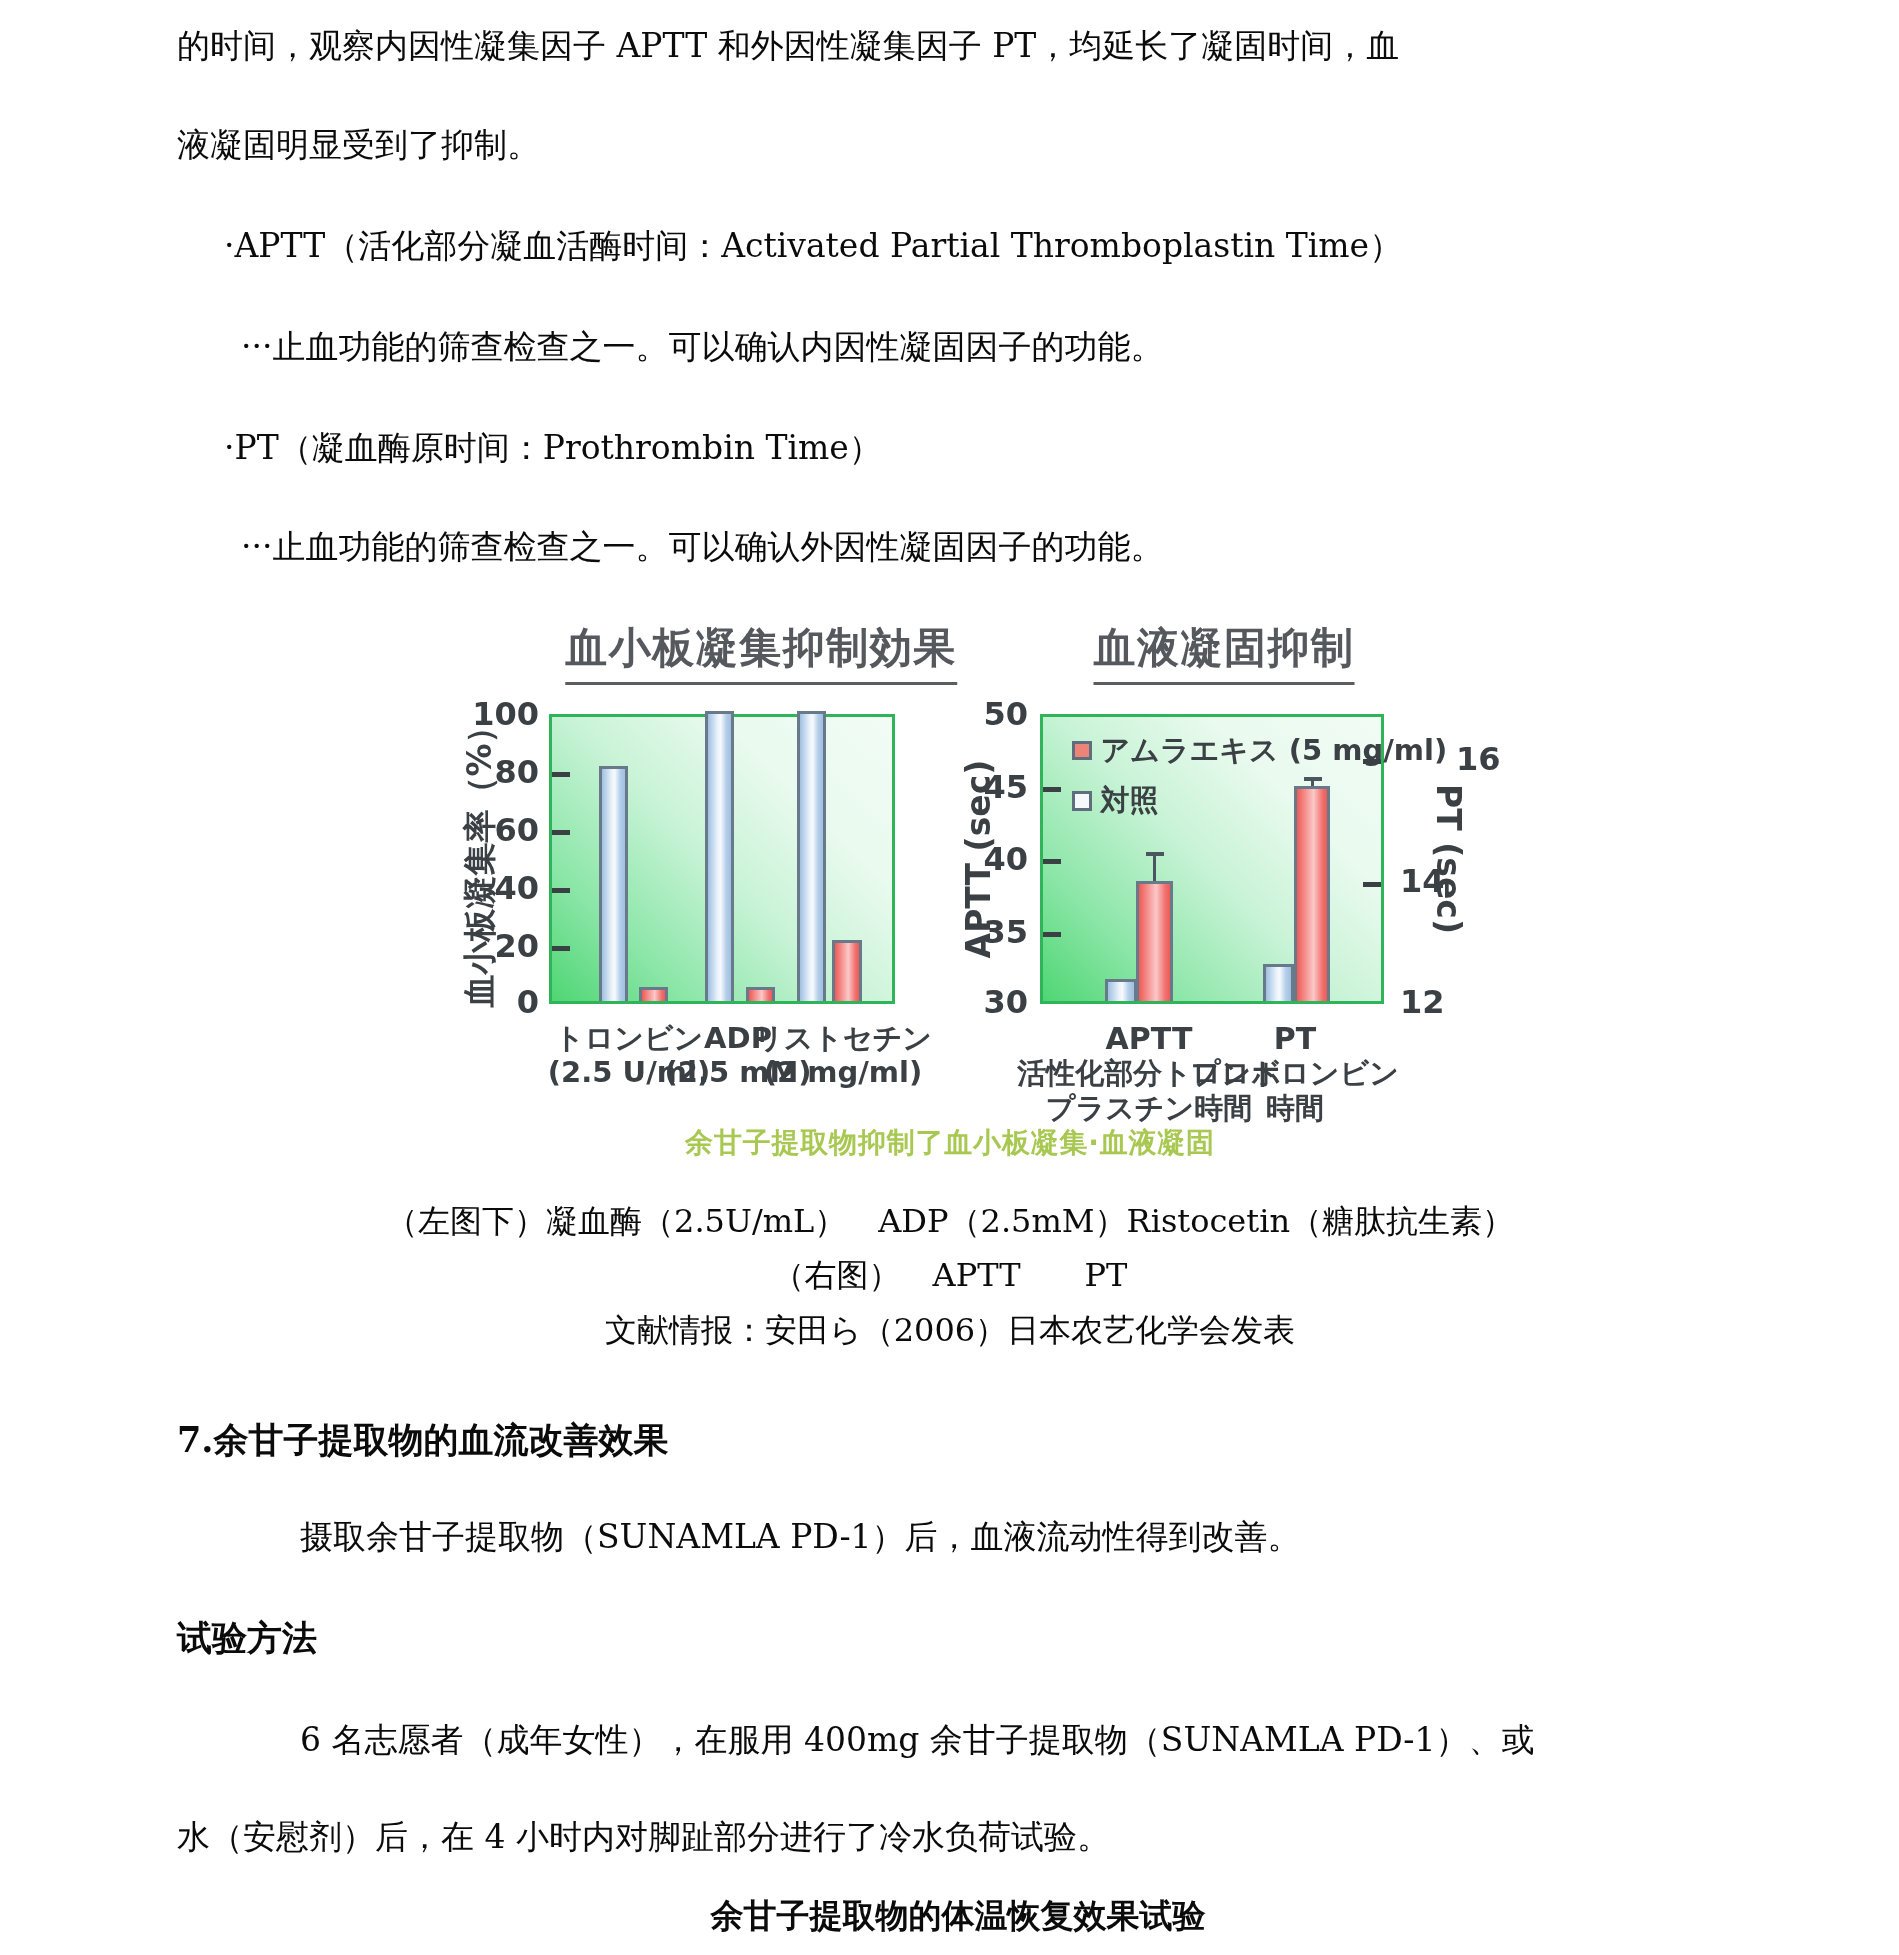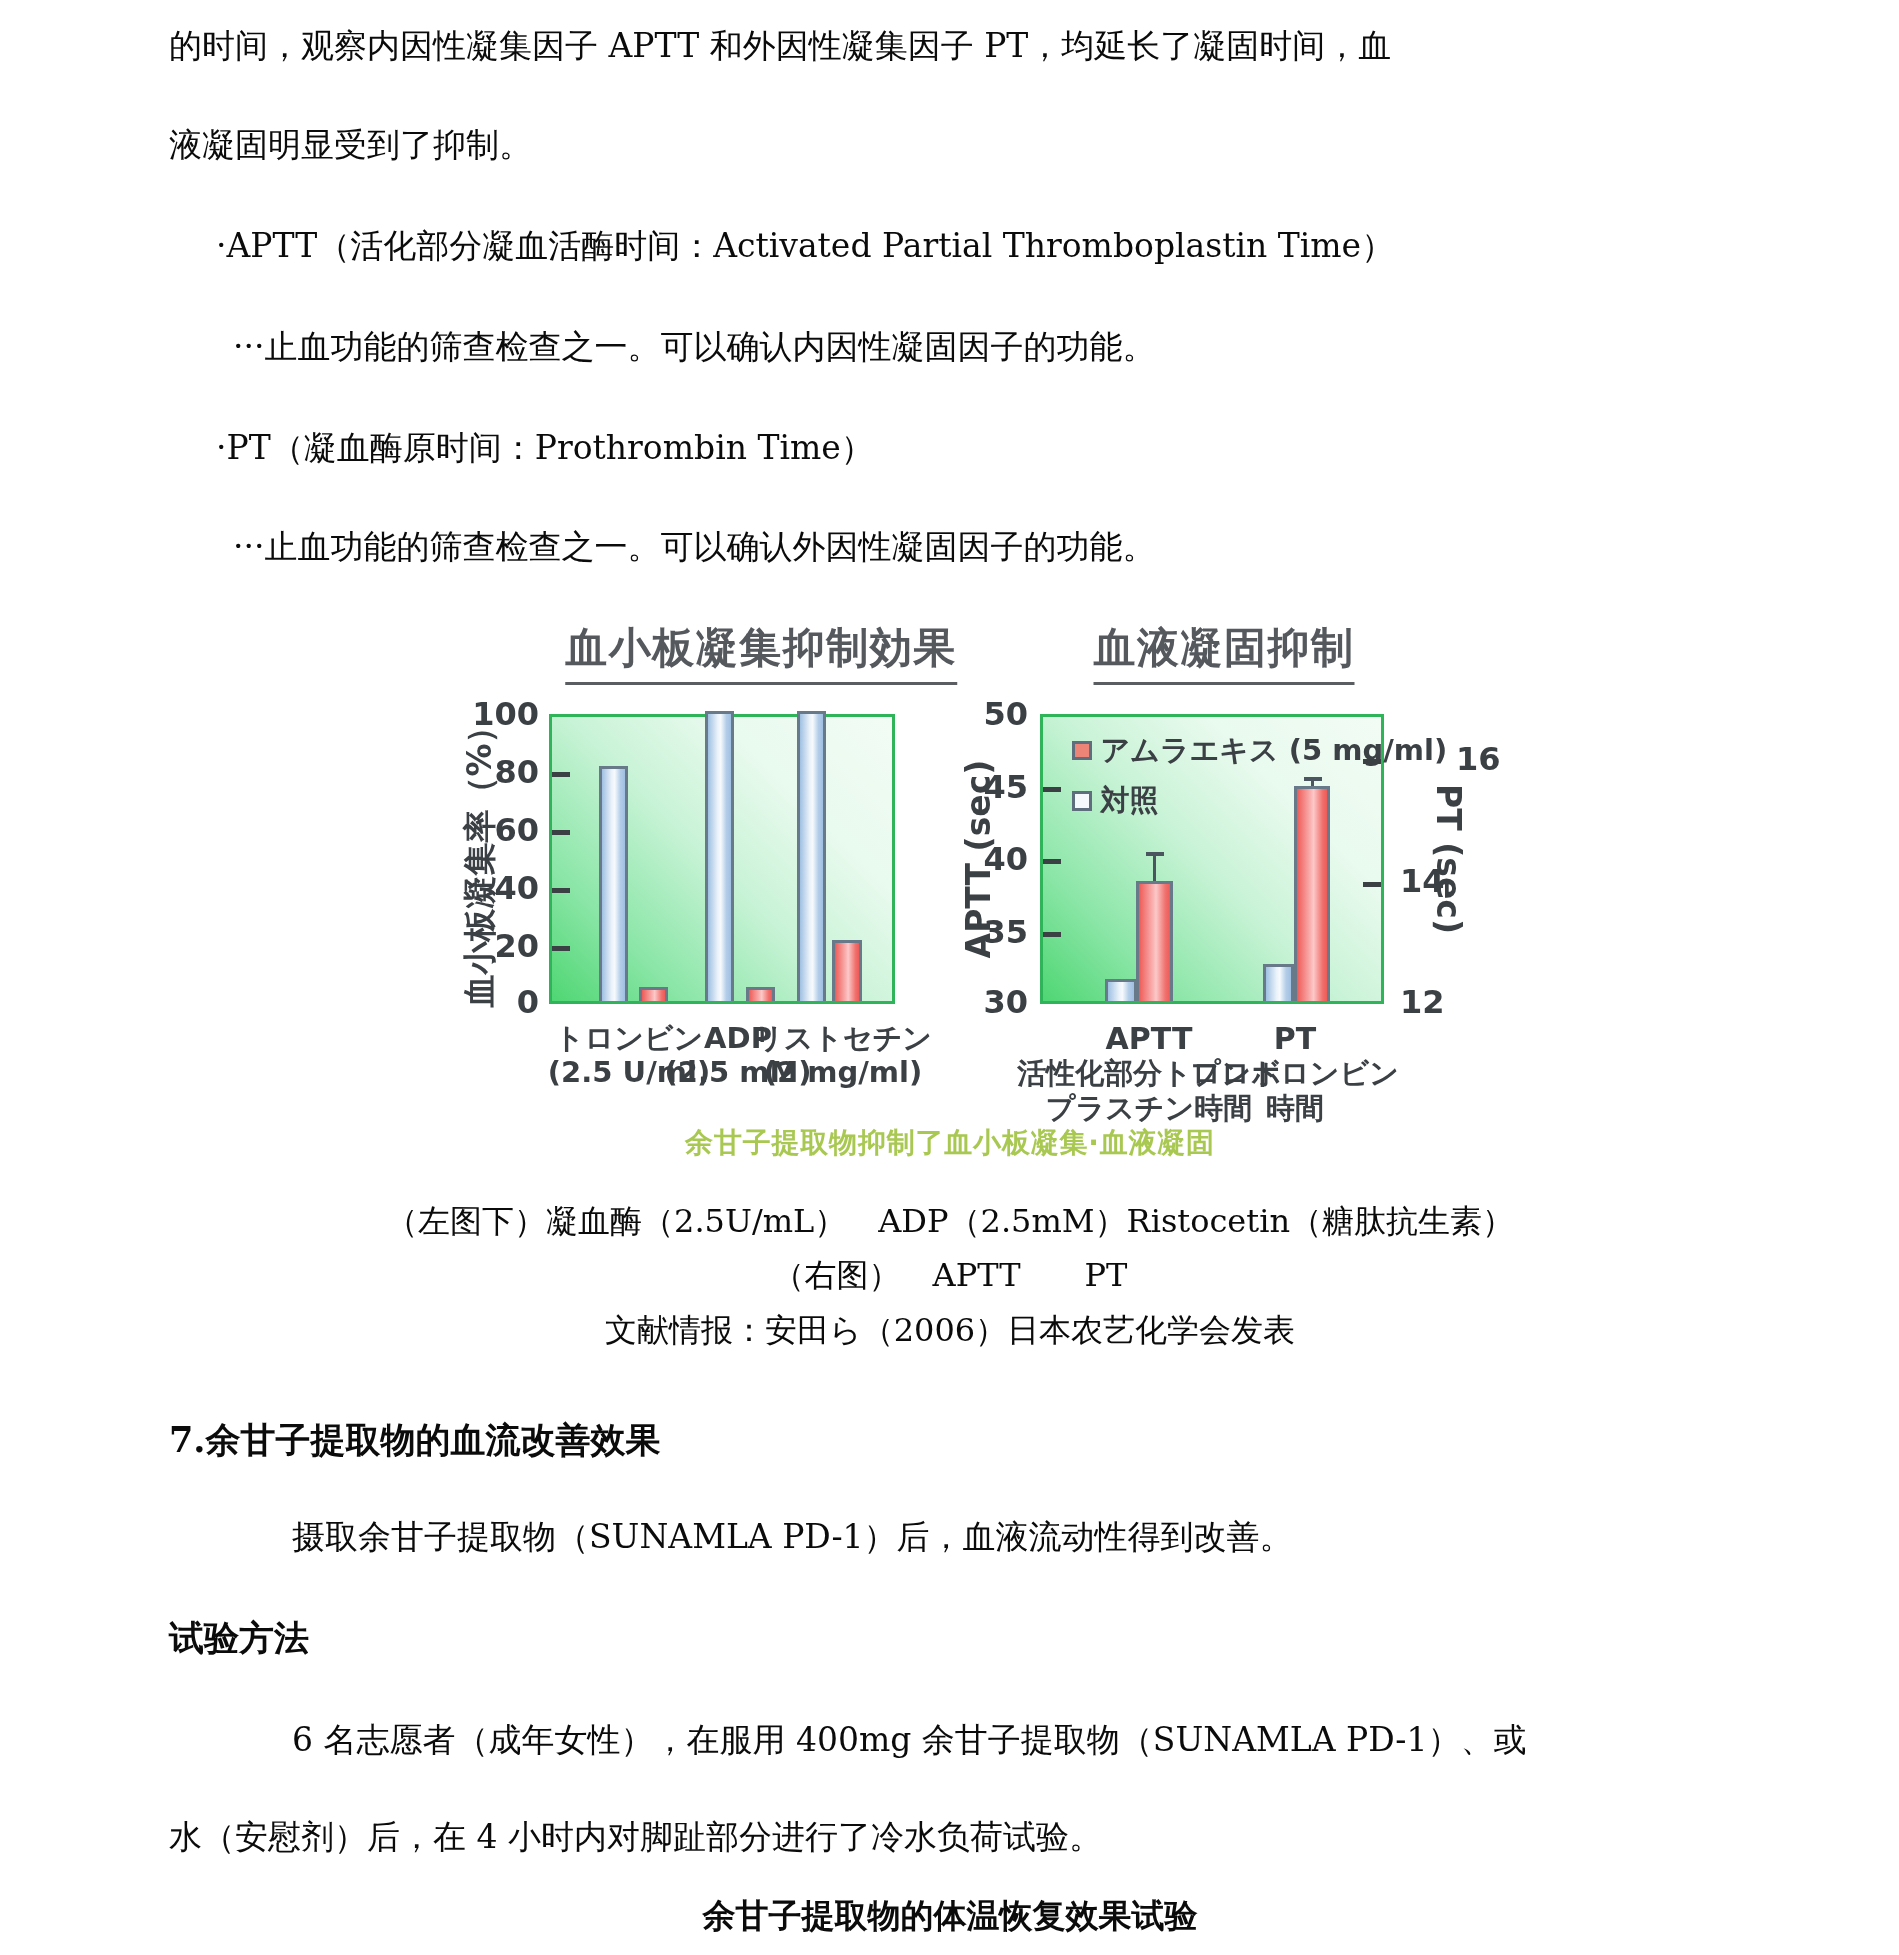--- a/index.html
+++ b/index.html
@@ -1,20 +1,20 @@
 <!DOCTYPE html>
 <html style="font-size:12px"><head>
 <meta charset="utf-8">
 <style>
   html,body{margin:0;padding:0;background:#fff;}
   #page{
     position:relative;width:1900px;height:1955px;background:#ffffff;overflow:hidden;
     font-family:"DejaVu Serif","Liberation Serif",serif;color:#000;
   }
-  .tline{position:absolute;font-size:33px;line-height:1.15;white-space:nowrap;color:#0b0b0b;}
+  .tline{position:absolute;font-size:33px;line-height:1.15;white-space:nowrap;color:#0b0b0b;margin-left:8px;}
   .bold{font-weight:bold;}
   .centered{left:50%;transform:translateX(-50%);}
   
   .fig-title{
     position:absolute;transform:translateX(-50%);
     font-family:"DejaVu Sans","Liberation Sans",sans-serif;font-weight:bold;
     font-size:42px;color:#55595e;letter-spacing:1.5px;
     border-bottom:3.8px solid #5a5e62;padding-bottom:6px;white-space:nowrap;
   }
   .plot{

